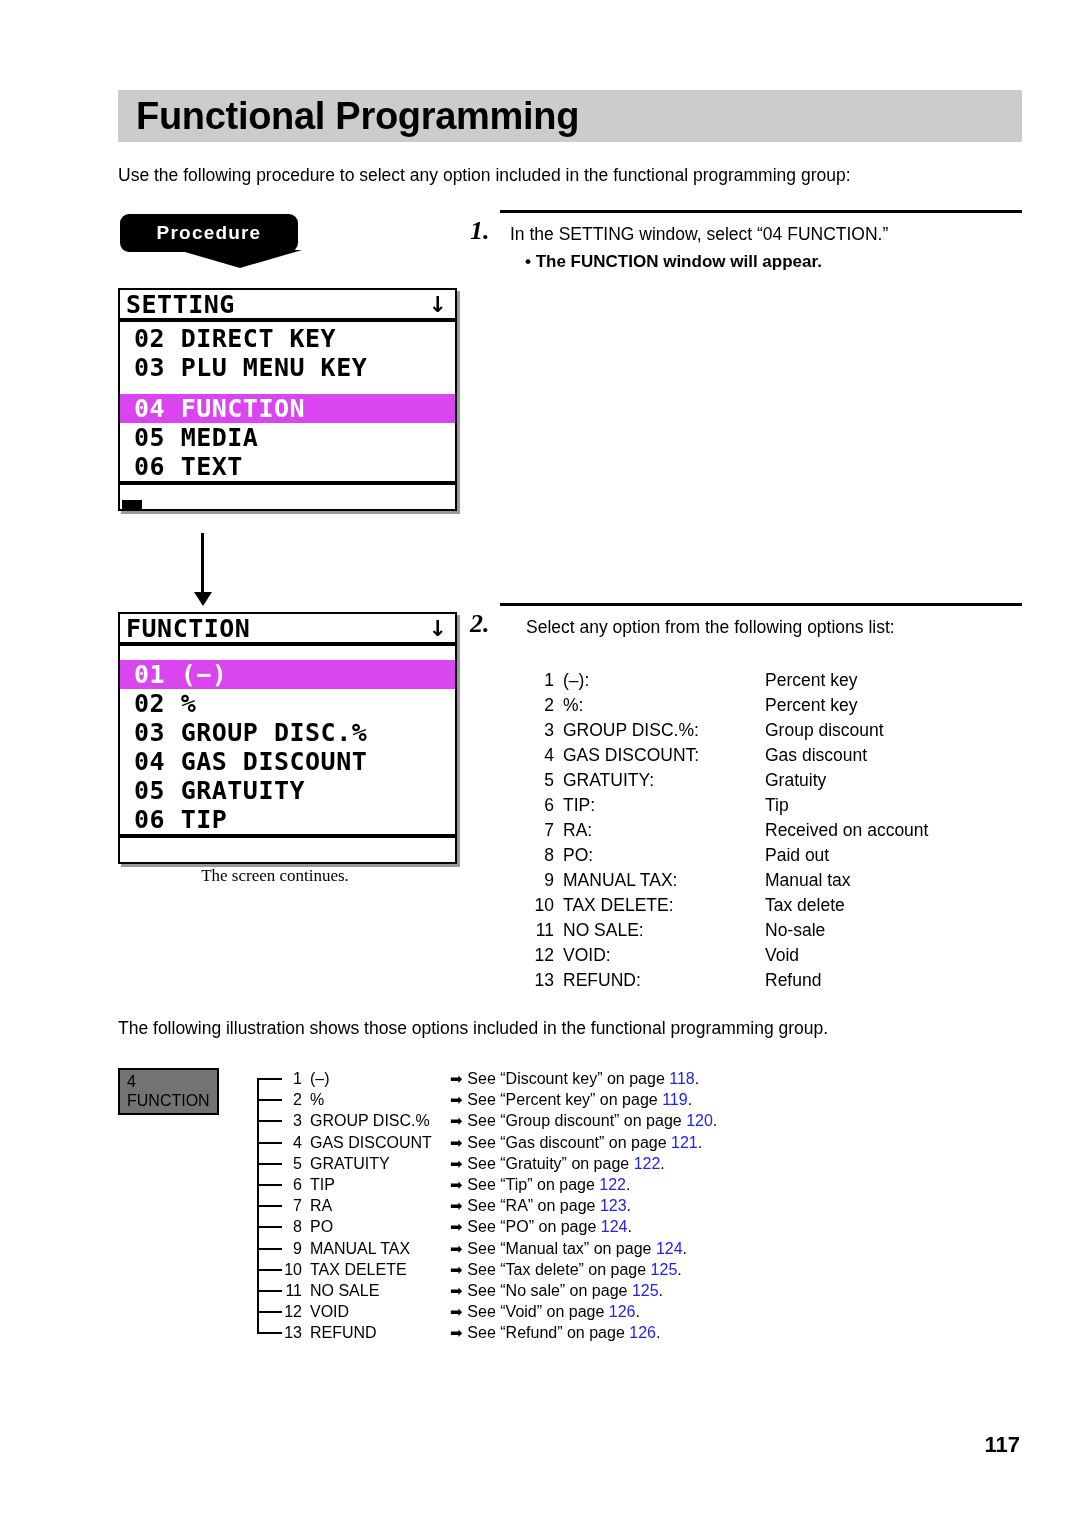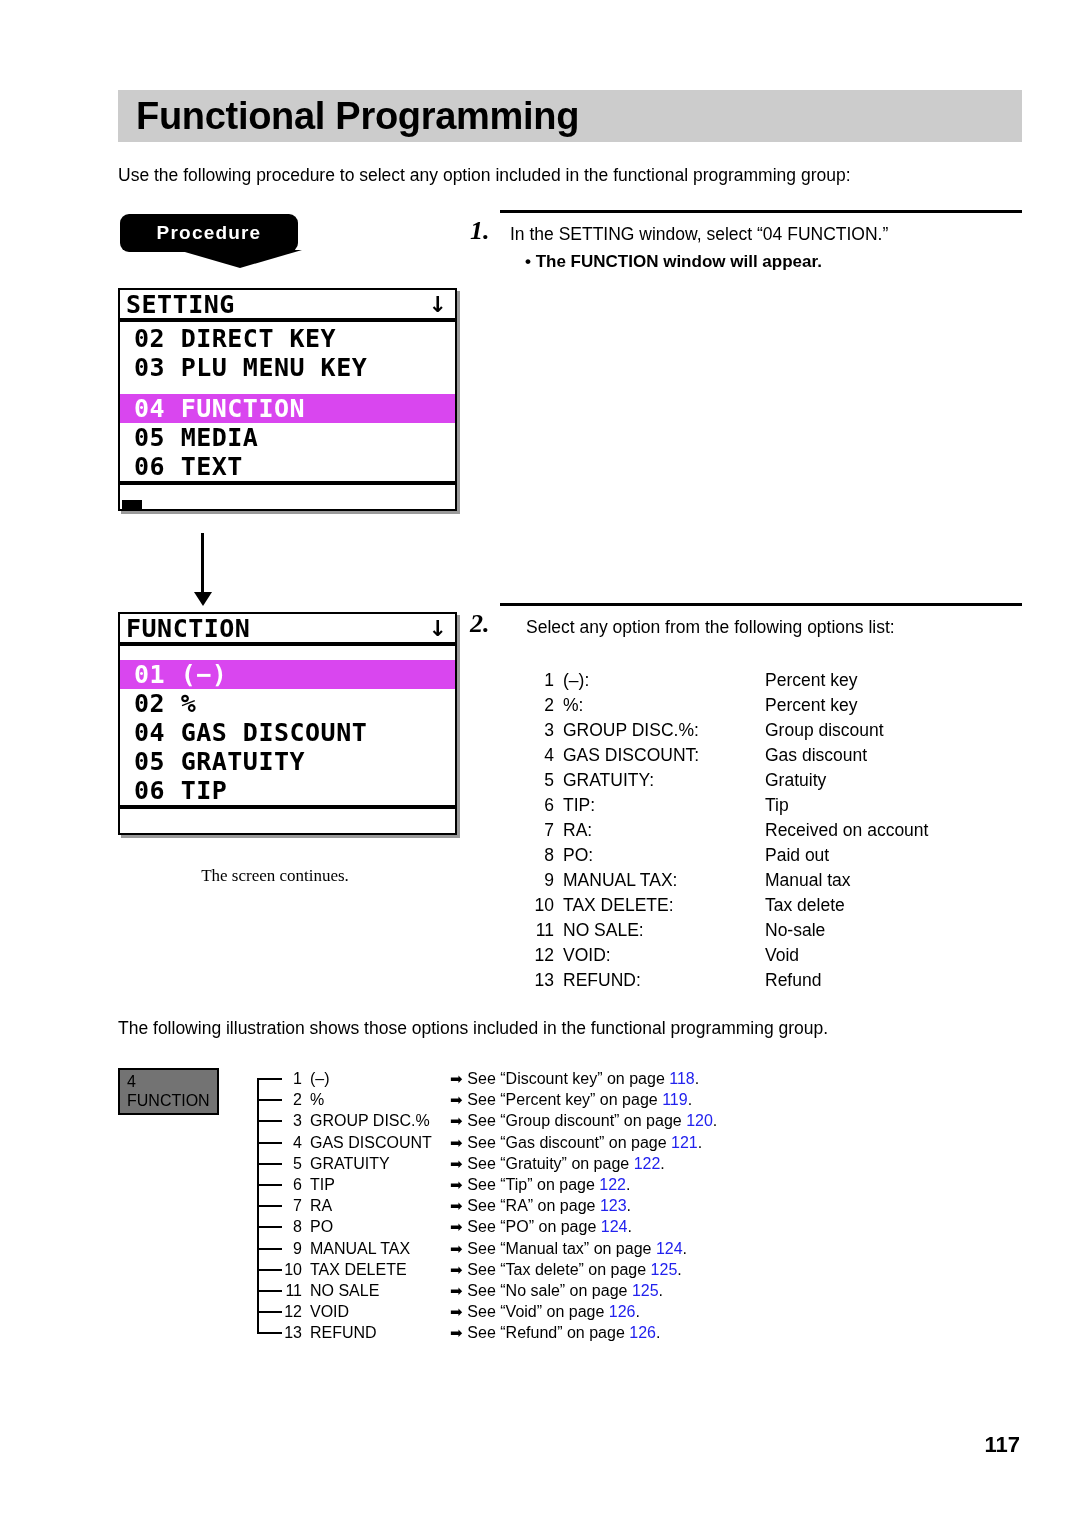--- a/index.html
+++ b/index.html
@@ -342,20 +342,21 @@
 <div class="flow-arrow-head" style="left:194px; top:592px;"></div>
 
 <div class="lcd" id="lcd-function" style="left:118px; top:612px;">
   <div class="lcd-title">
     <span class="lcd-title-text">FUNCTION</span>
     <span class="lcd-title-arrow">↓</span>
   </div>
   <div class="lcd-rows">
       <div class="lcd-row sel">01 (−)</div>
       <div class="lcd-row">02 %</div>
+      <div class="lcd-row">03 GROUP DISC.%</div>
       <div class="lcd-row">04 GAS DISCOUNT</div>
       <div class="lcd-row">05 GRATUITY</div>
       <div class="lcd-row">06 TIP</div>
     </div>
   <div class="lcd-foot"></div>
 </div>
 
 <div class="caption" style="left:118px; top:866px; width:314px;">The screen continues.</div>
 
 <div class="opt-list" id="opt-list">

